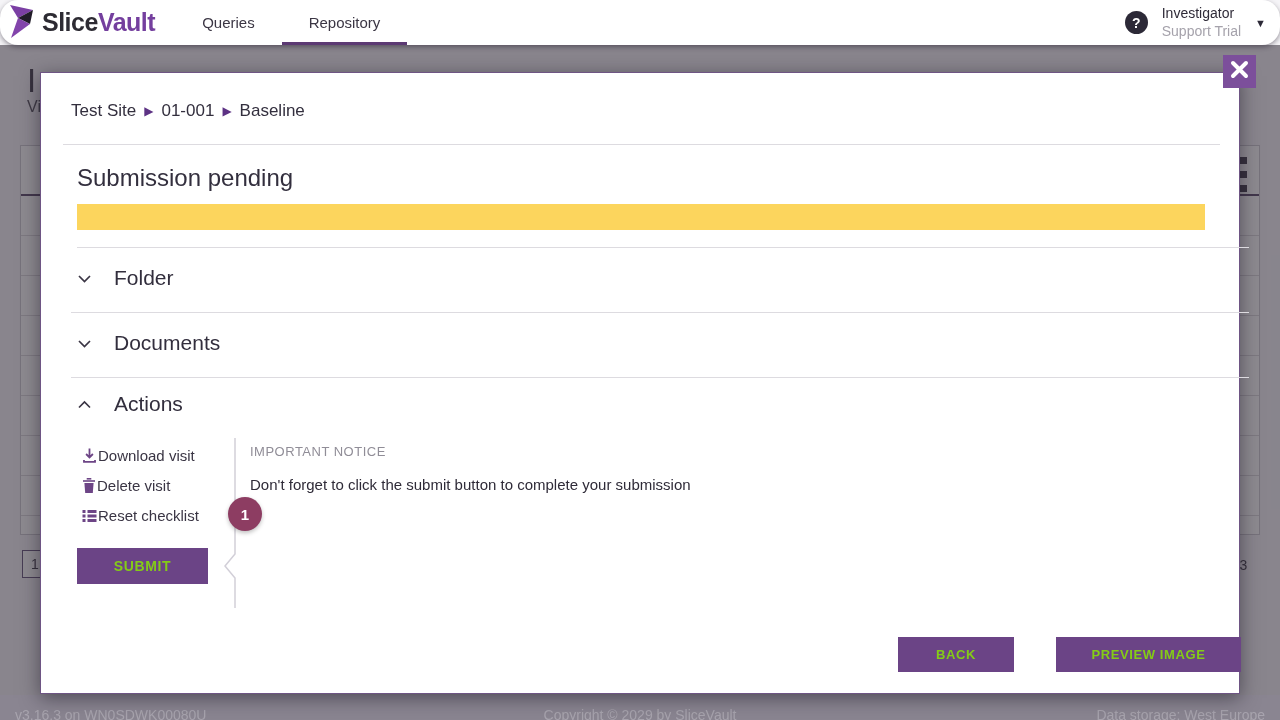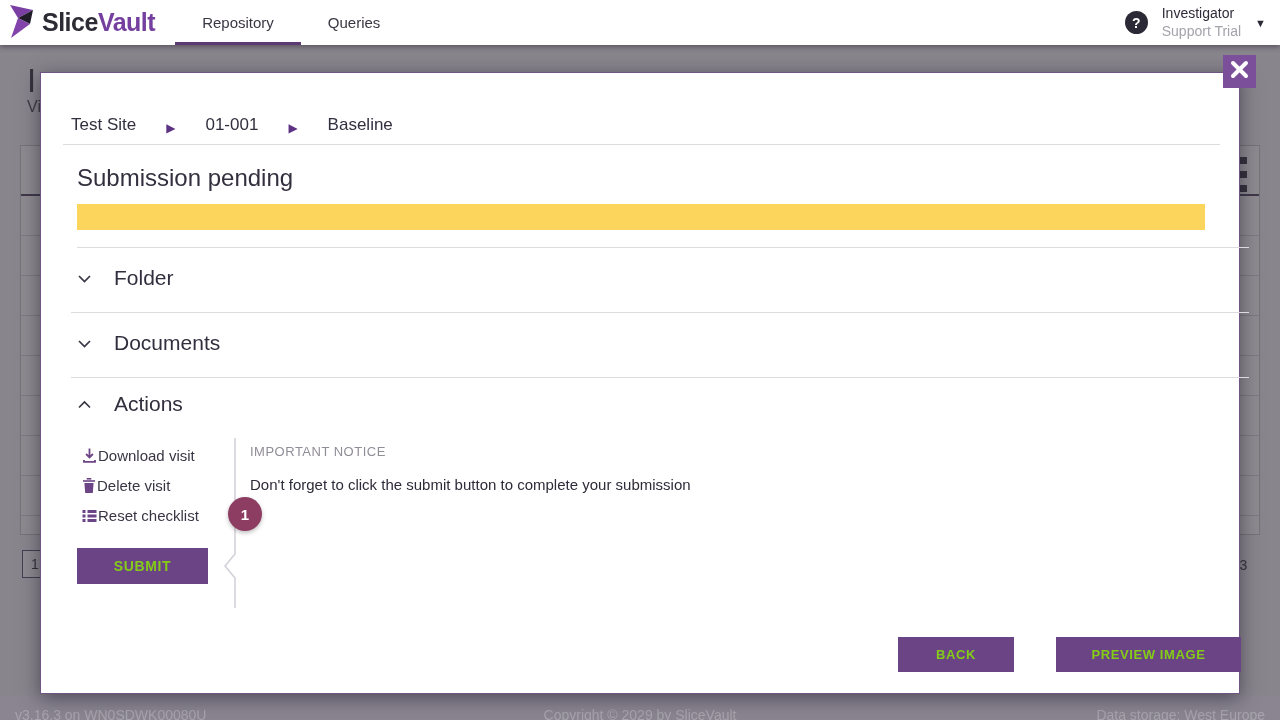--- a/index.html
+++ b/index.html
@@ -1,21 +1,21 @@
 <!DOCTYPE html>
 <html><head>
 <meta charset="utf-8">
 <style>
   * { margin:0; padding:0; box-sizing:border-box; }
   html,body { width:1280px; height:720px; overflow:hidden; }
   body { font-family:"Liberation Sans","DejaVu Sans",sans-serif; background:#f5f4f7; position:relative; }
 
   
   .navbar { position:absolute; left:0; top:0; width:1280px; height:45px; background:#ffffff;
-            display:flex; align-items:center; z-index:30; box-shadow:0 2px 5px rgba(30,25,40,.45); }
+            display:flex; align-items:center; z-index:30; box-shadow:0 2px 5px rgba(30,25,40,.45);border-radius:18px; }
   .brand { display:flex; align-items:center; gap:6px; padding-left:6px; cursor:pointer; }
   .brand-text { font-size:25px; font-weight:600; letter-spacing:-0.5px; color:#2d2b33; }
   .brand-text .vault { color:#743f9e; }
   .nav-tabs { display:flex; height:45px; margin-left:20px; }
   .tab { position:relative; display:flex; align-items:center; padding:0 27px; font-size:15px;
          color:#3b3644; cursor:pointer; }
   .tab.active::after { content:""; position:absolute; left:0; right:0; bottom:0; height:3px; background:#5c3a73; }
   .nav-right { margin-left:auto; display:flex; align-items:center; gap:14px; padding-right:14px; }
   .help-circle { width:23px; height:23px; border-radius:50%; background:#2c2937; color:#fff;
                  font-size:14px; font-weight:700; display:flex; align-items:center; justify-content:center; cursor:pointer; }
@@ -47,21 +47,21 @@
   .footer { position:absolute; left:0; top:695px; width:1280px; height:40px; background:#8a8591;
             display:flex; align-items:center; justify-content:space-between; padding:0 15px;
             font-size:14px; color:#a8a4ae; z-index:5; }
   .footer .center { position:absolute; left:50%; transform:translateX(-50%); }
 
   
   .modal { position:absolute; left:40px; top:72px; width:1200px; height:622px; background:#ffffff;
            border:1px solid #6e5584; z-index:20; box-shadow:0 4px 18px rgba(20,15,30,.5); }
   .close-btn { position:absolute; right:-17px; top:-18px; width:33px; height:33px; background:#7c4f9b;
                display:flex; align-items:center; justify-content:center; cursor:pointer; }
-  .breadcrumb { position:absolute; left:30px; top:42px; display:flex; align-items:flex-end; gap:30px;
+  .breadcrumb { position:absolute; left:30px; top:28px; display:flex; align-items:center; gap:8px;
                 font-size:17px; color:#332f3e; }
   .crumb { cursor:pointer; }
   .crumb-sep { font-size:12px; color:#5d3284; }
   .divider { position:absolute; height:1px; background:#dddbe0; }
   .d1 { left:22px; width:1157px; top:71px; }
   .d2 { left:36px; width:1172px; top:174px; }
   .d3 { left:30px; width:1178px; top:239px; }
   .d4 { left:30px; width:1178px; top:304px; }
   .modal-title { position:absolute; left:36px; top:91px; font-size:24px; color:#332f3e; }
   .progress-bar { position:absolute; left:36px; top:131px; width:1128px; height:26px; background:#fcd55d; }
@@ -104,25 +104,25 @@
       <svg width="30" height="36" viewBox="0 0 30 36">
         <path d="M4 2 L27 7 L12 15 Z" fill="#7b3fa4"></path>
         <path d="M12 15 L27 7 L24 21 Z" fill="#211c29"></path>
         <path d="M12 15 L24 21 L5 35 Z" fill="#8244ab"></path>
       </svg>
     </span>
     <span class="brand-text"><span>Slice</span><span class="vault">Vault</span></span>
   </div>
 
   <div class="nav-tabs">
+    <div class="tab">
+      <span>Queries</span>
+    </div>
     <div class="tab active">
       <span>Repository</span>
-    </div>
-    <div class="tab">
-      <span>Queries</span>
     </div>
   </div>
 
   <div class="nav-right">
     <div class="help-circle">
       <span>?</span>
     </div>
     <div class="user-block">
       <span class="user-role">Investigator</span>
       <span class="user-trial">Support Trial</span>

